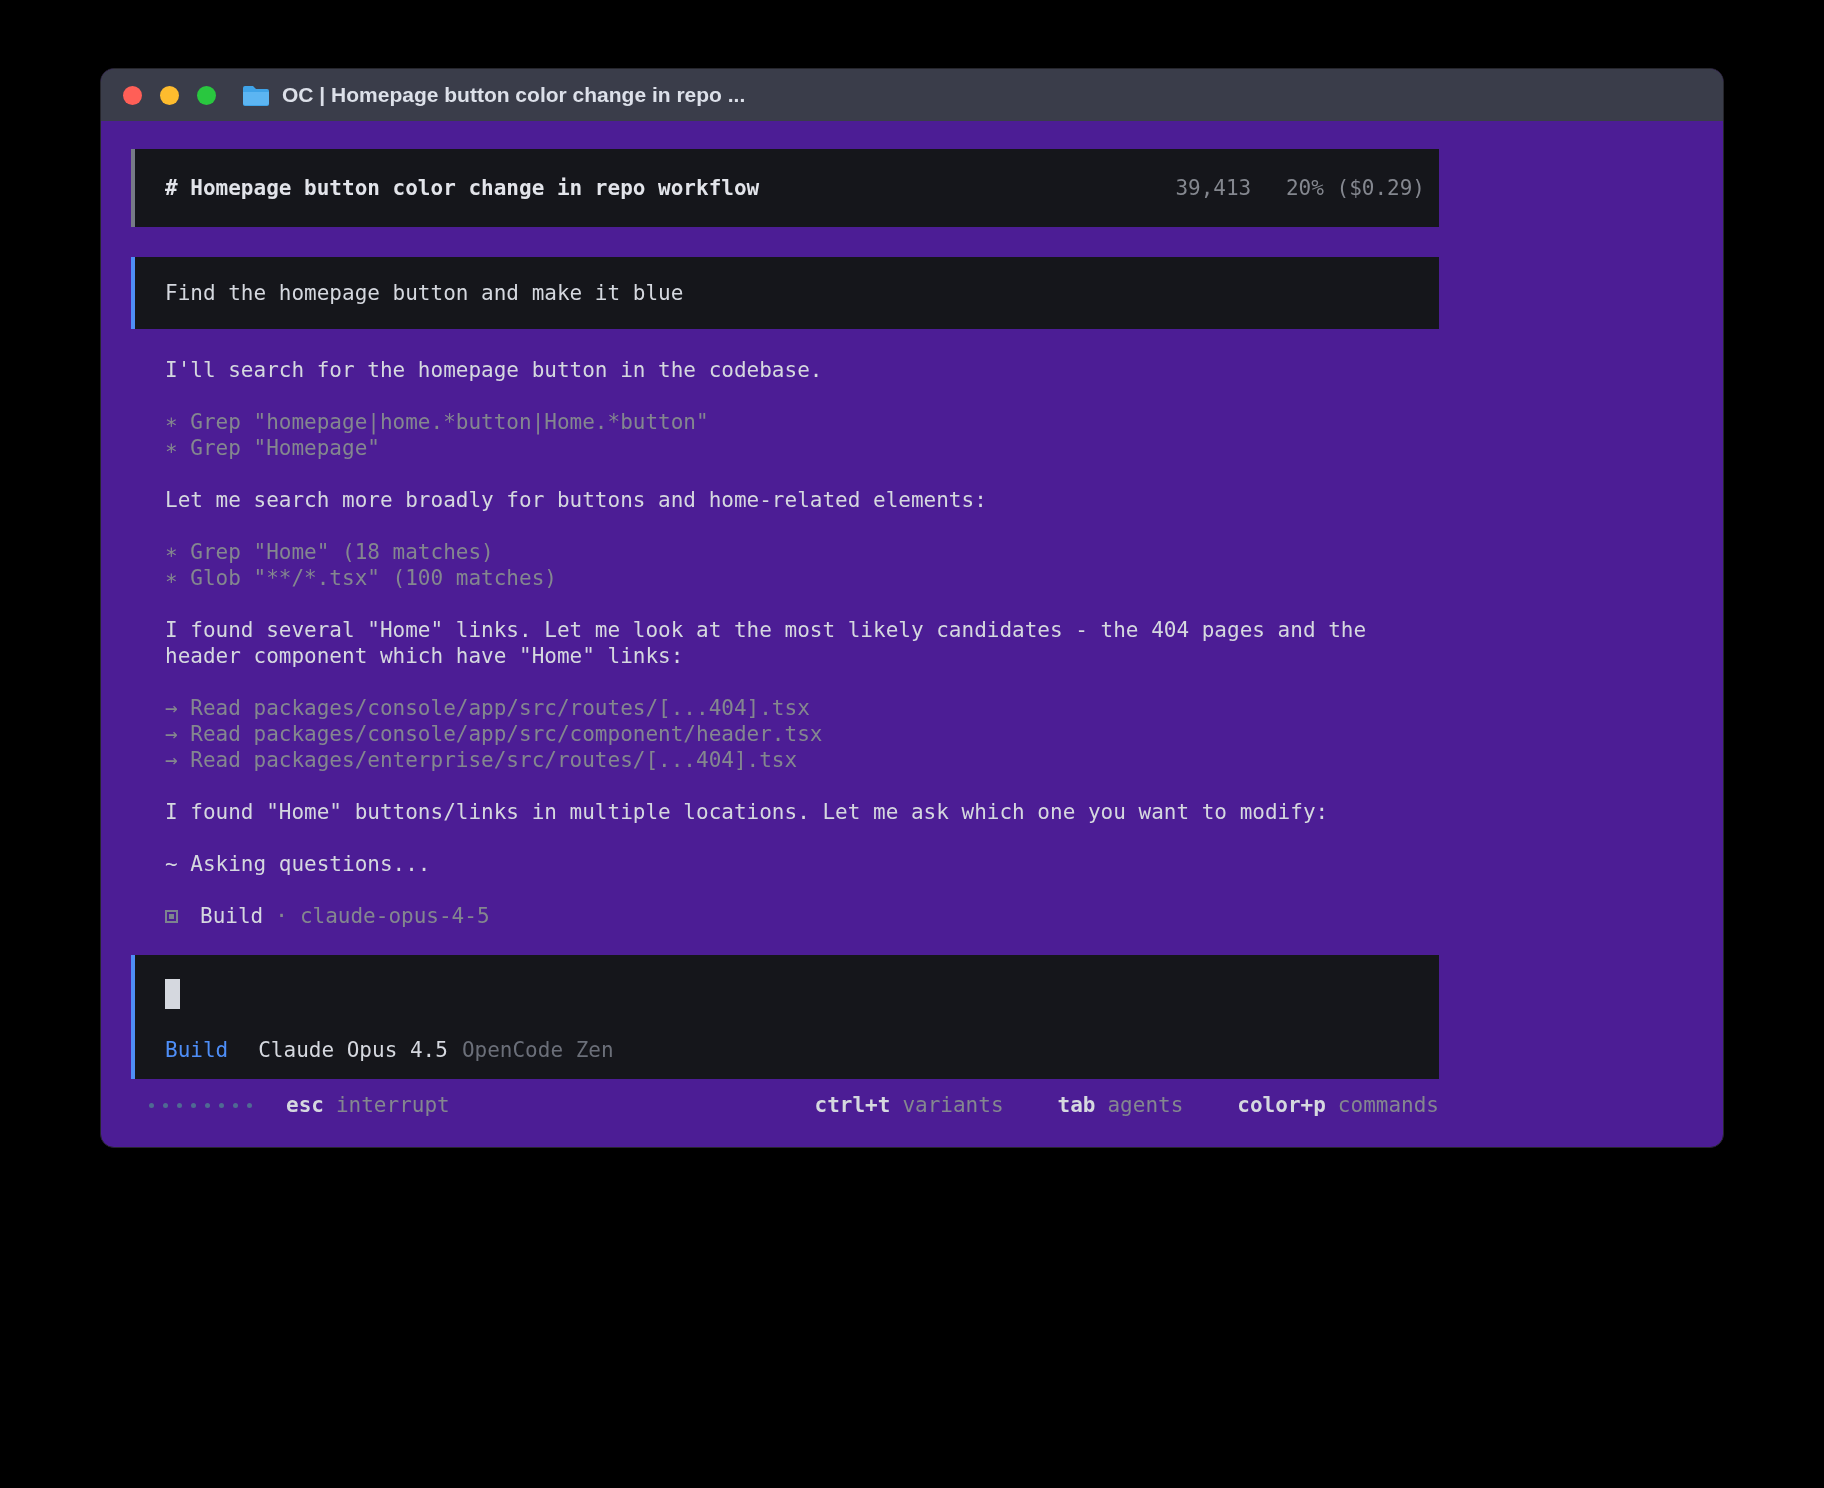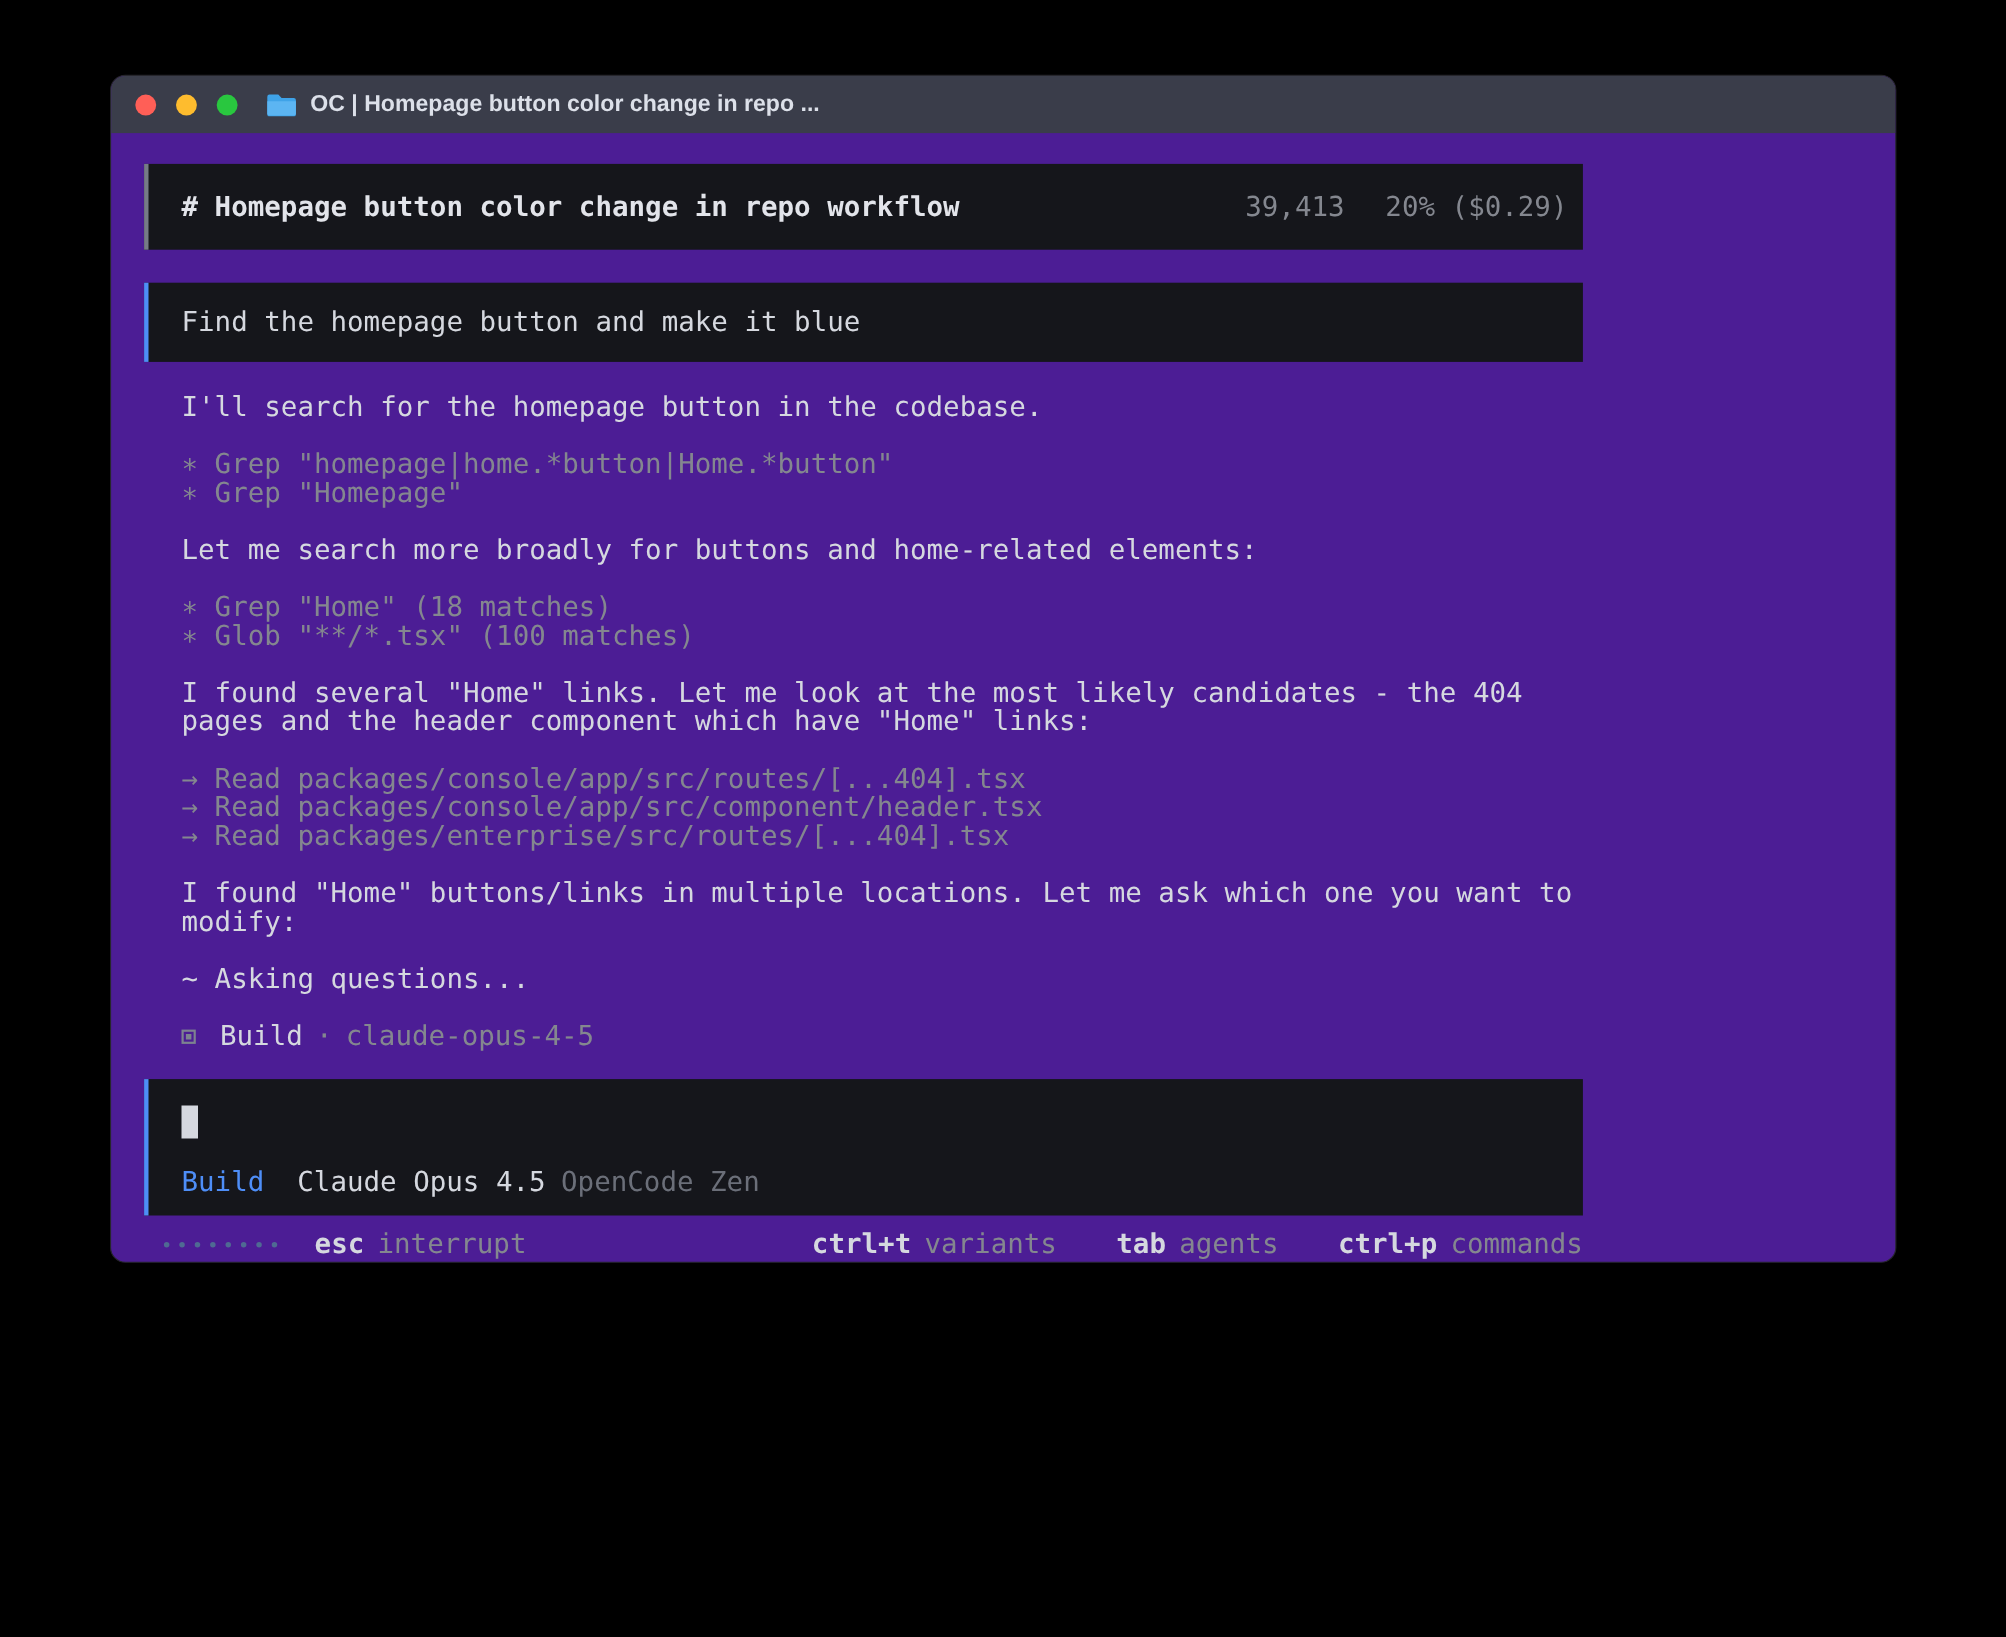--- a/index.html
+++ b/index.html
@@ -22,21 +22,21 @@
   .light.red { background:#ff5f57; }
   .light.yellow { background:#febc2e; }
   .light.green { background:#29c73f; }
   .folder { margin-left:26px; display:flex; align-items:center; }
   .titlebar-title {
     font-family:"Liberation Sans", sans-serif; font-weight:bold;
     font-size:21px; color:#dce0e9; margin-left:12px;
     white-space:nowrap;
   }
 
-  .content { padding:28px 0 0 30px; font-size:25px; line-height:26px; }
+  .content { padding:28px 0 0 30px; font-size:21px; line-height:26px; }
 
   .block {
     width:1308px; background:#15161b;
     border-left:4px solid #767b87;
     display:flex; align-items:center;
     padding:0 14px 0 30px;
   }
   .header-block { height:78px; justify-content:space-between; }
   .header-title { font-weight:bold; color:#e2e4ea; white-space:nowrap; }
   .header-stats { color:#84878f; white-space:nowrap; }
@@ -176,20 +176,20 @@
       <div class="status-right">
         <span class="shortcut">
           <span class="key">ctrl+t</span>
           <span class="hint">variants</span>
         </span>
         <span class="shortcut">
           <span class="key">tab</span>
           <span class="hint">agents</span>
         </span>
         <span class="shortcut">
-          <span class="key">ctrl+p</span>
+          <span class="key">color+p</span>
           <span class="hint">commands</span>
         </span>
       </div>
     </div>
 
   </div>
 </div>
 
 </body></html>

